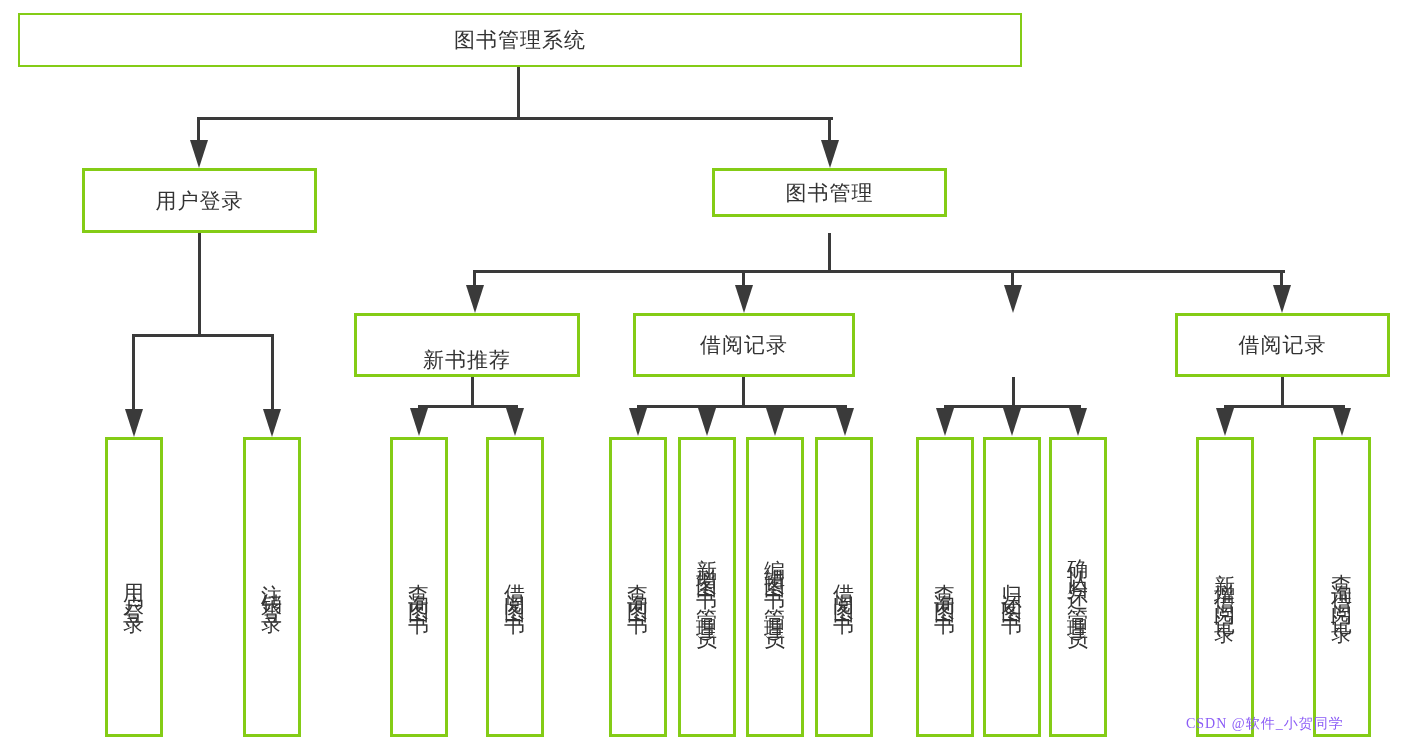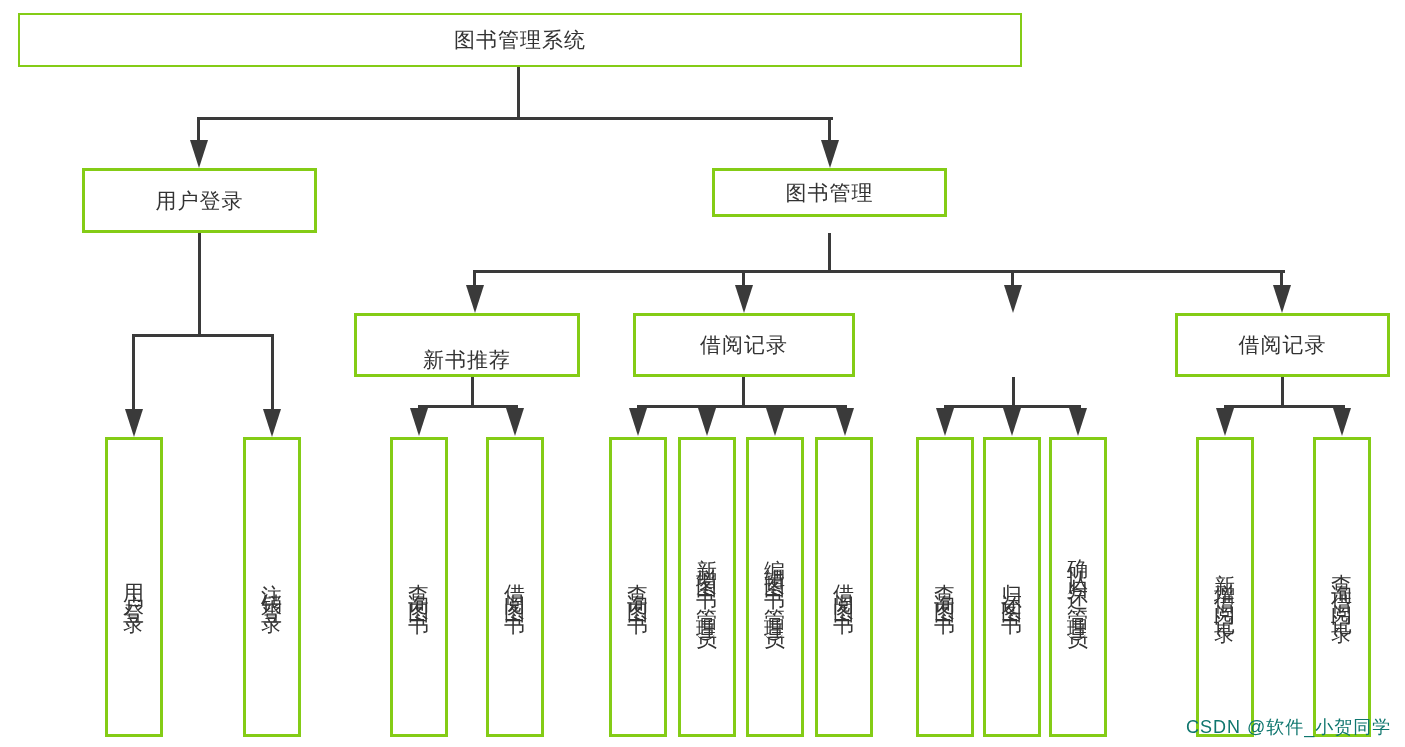--- a/index.html
+++ b/index.html
@@ -35,25 +35,26 @@
   .ln{position:absolute;background:#3a3a3a;z-index:1;}
   .ar{
     position:absolute;width:0;height:0;
     border-left:9px solid transparent;
     border-right:9px solid transparent;
     border-top:28px solid #3a3a3a;
     z-index:1;
   }
   .wm{
     position:absolute;
-    color:#0f766e;
-    font-size:18px;
+    color:#8b5cf6;
+    font-size:14px;
     letter-spacing:1px;
     white-space:nowrap;
     z-index:5;
+    font-family:Liberation Serif, serif;
   }
 </style>
 </head>
 <body>
 
 <div id="stage">
 
   <div class="box root" style="left:18px;top:13px;width:1004px;height:54px;">
     <span class="lbl">图书管理系统</span>
   </div>

